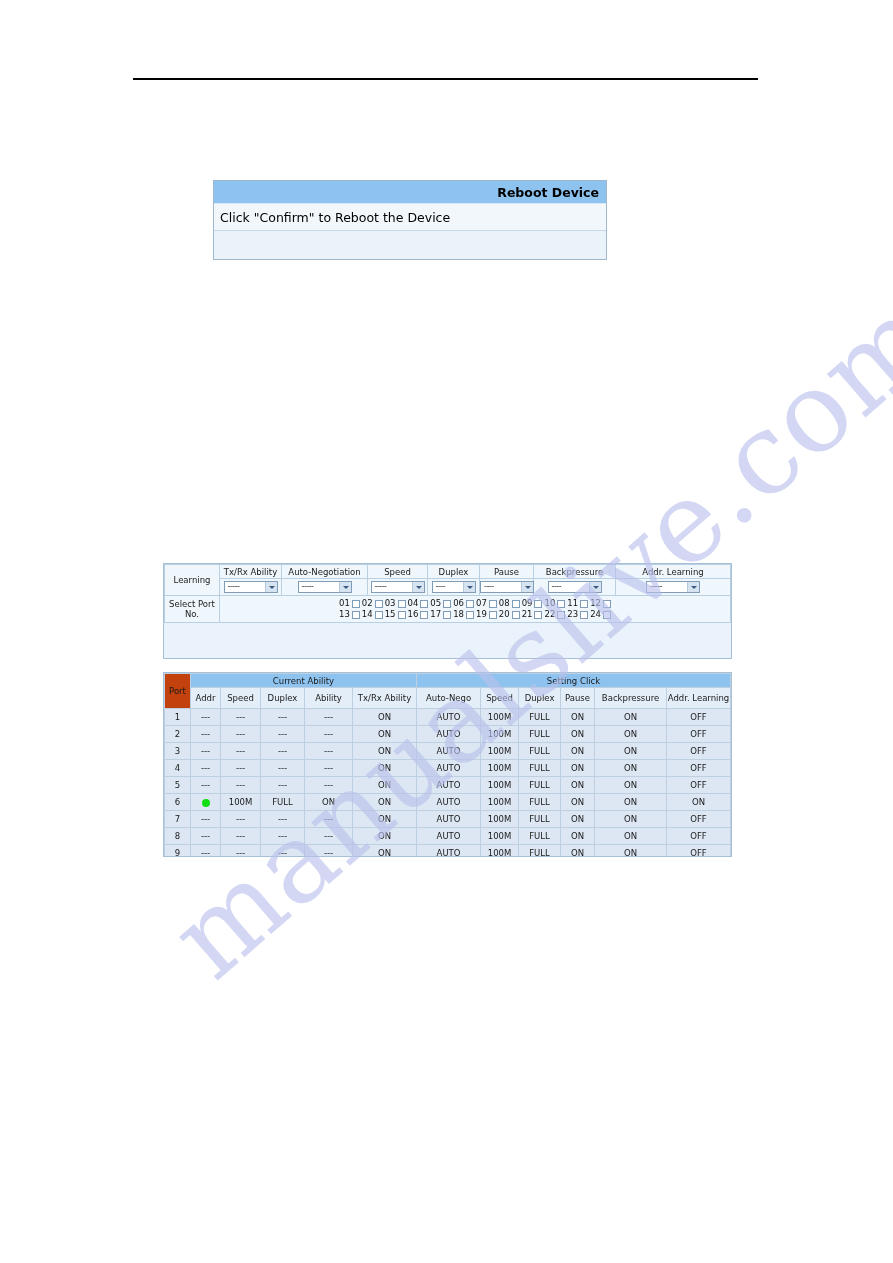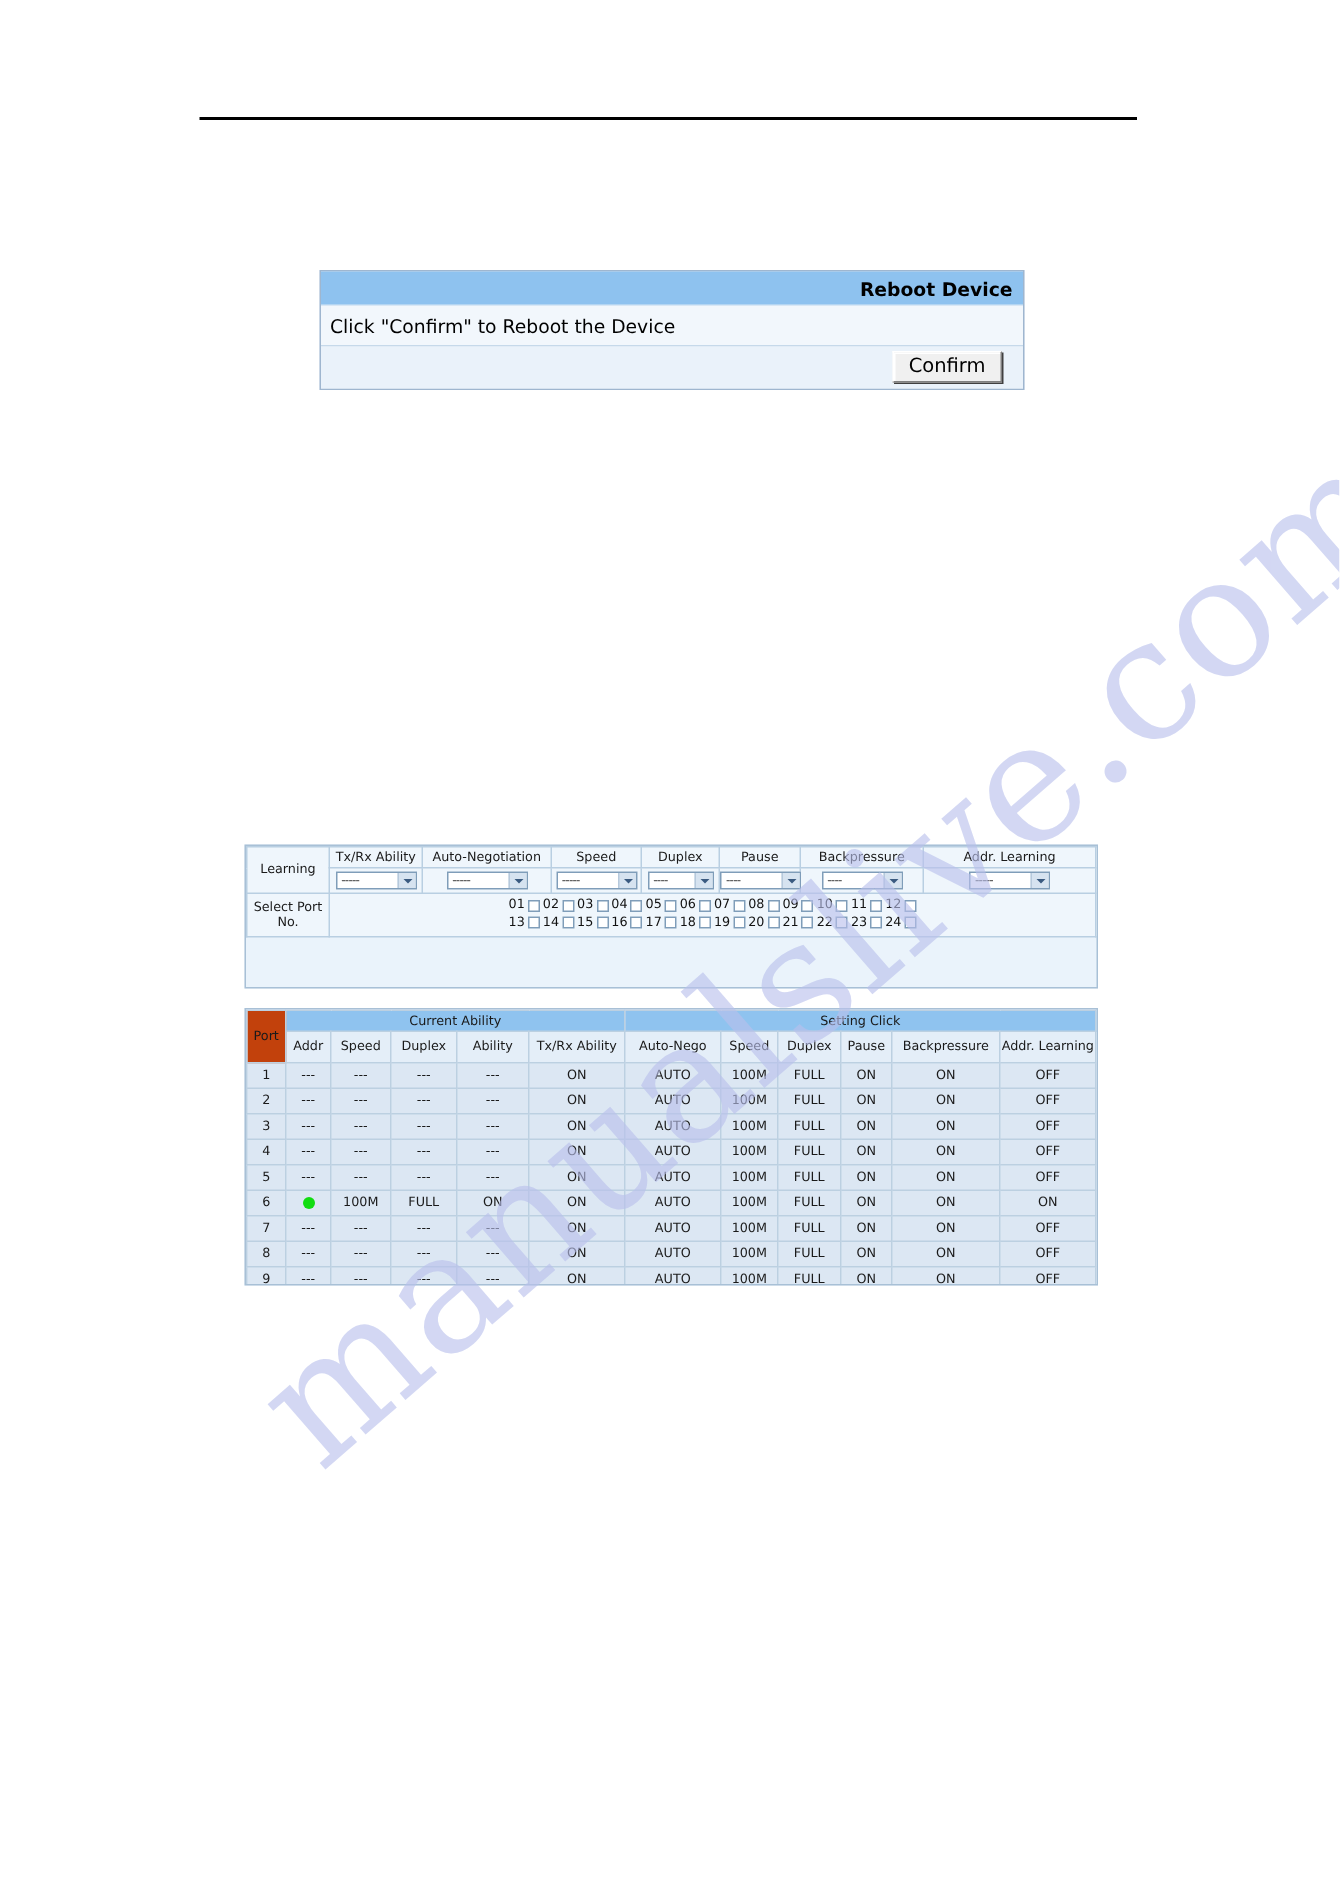--- a/index.html
+++ b/index.html
@@ -65,21 +65,21 @@
     font-size: 11px;
     height: 19px;
     line-height: 19px;
     box-sizing: border-box;
   }
 
   
   #reboot-panel {
     left: 213px;
     top: 180px;
-    width: 470px;
+    width: 394px;
     height: 80px;
     border: 1px solid #9fb6cf;
     background: #eaf2fa;
   }
   #reboot-banner {
     background: #8ec2ef;
     height: 23px;
     line-height: 23px;
     text-align: right;
     padding-right: 7px;
@@ -293,23 +293,20 @@
 
 <div id="watermark">
   <div class="wm-text wm-a">manualslive.com</div>
 </div>
 
 <div id="top-rule"></div>
 
 <div id="reboot-panel" class="panel">
   <div id="reboot-banner">Reboot Device</div>
   <div id="reboot-msg">Click "Confirm" to Reboot the Device</div>
-  <div id="reboot-actions">
-    <button id="confirm-button" class="btn" type="button">Confirm</button>
-  </div>
 </div>
 
 <div id="portcfg-panel" class="panel">
 
   <table class="cfg">
     <colgroup>
       <col style="width:55px">
         <col style="width:62px">
         <col style="width:86px">
         <col style="width:60px">

